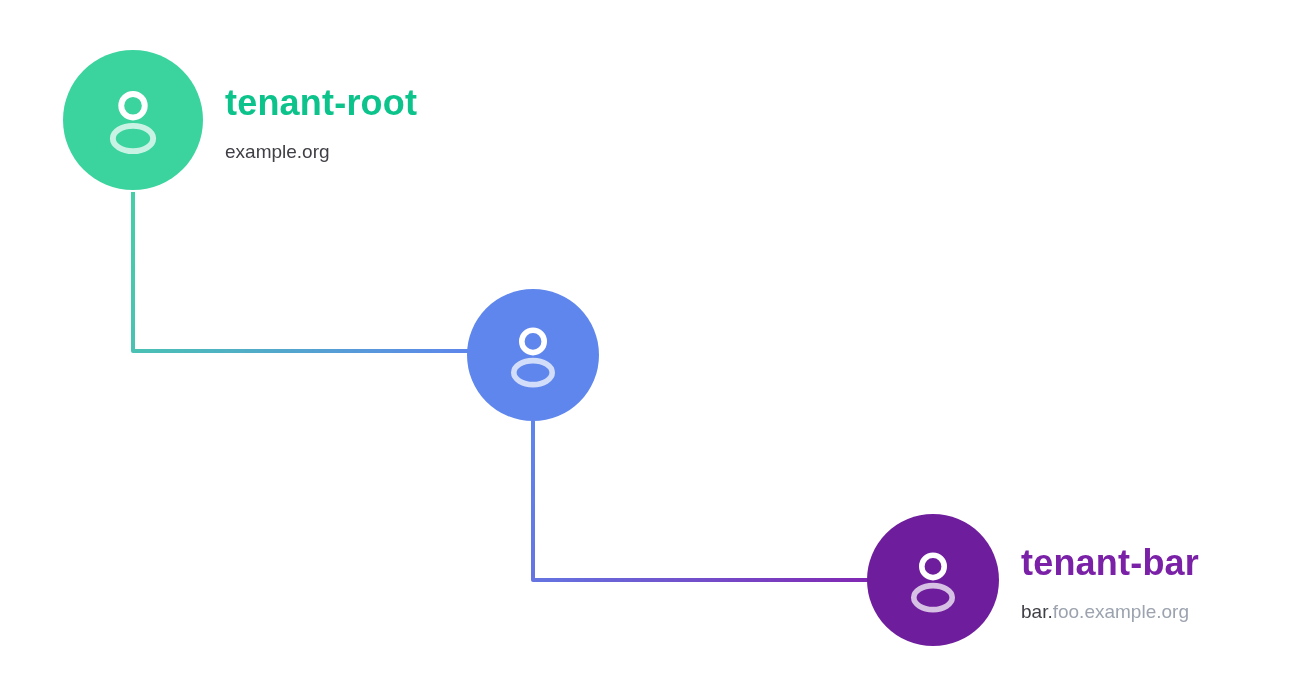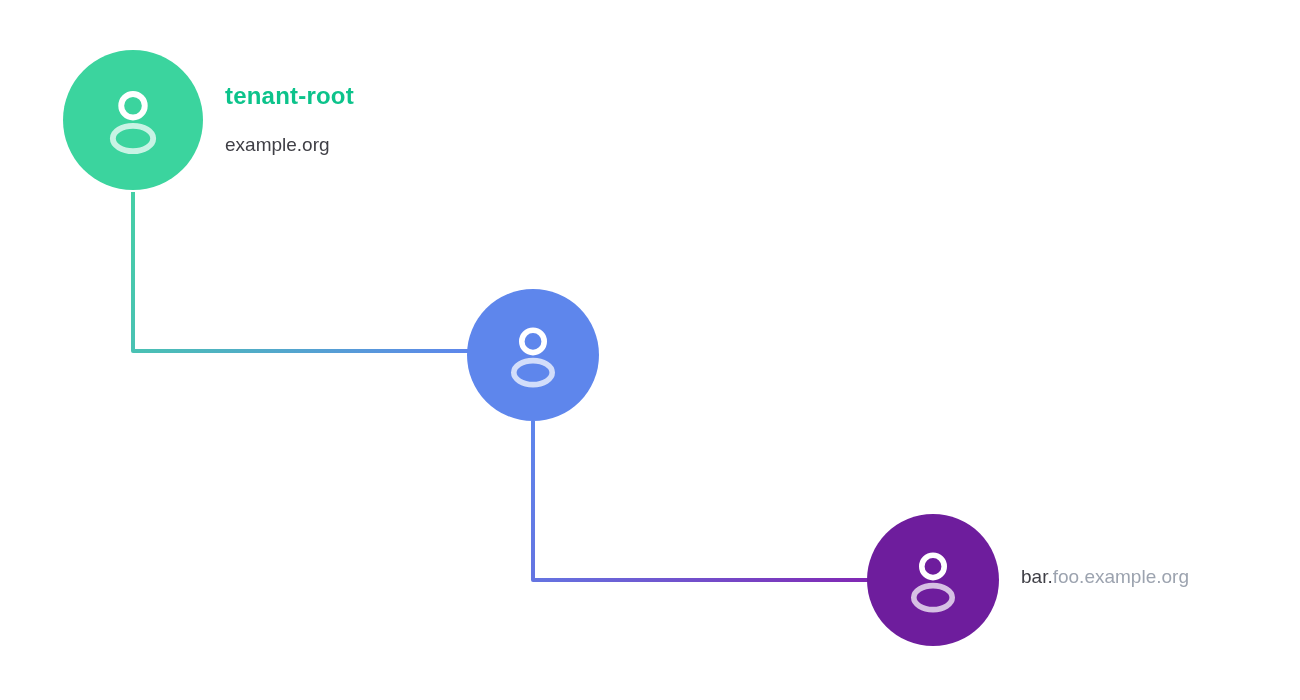--- a/index.html
+++ b/index.html
@@ -36,27 +36,27 @@
     display: flex;
     align-items: center;
     justify-content: center;
   }
 
   .avatar svg { display: block; }
 
   .node-text { margin-left: 22px; }
 
   .node-title {
-    font-size: 24px;
+    font-size: 36px;
     font-weight: 700;
     letter-spacing: 0.2px;
   }
 
   .node-domain {
-    margin-top: 24px;
+    margin-top: 17px;
     font-size: 19px;
     color: #3f3f46;
   }
 
   .domain-own { color: #3f3f46; }
   .domain-parent { color: #9ca3af; }
 
   
   .node-root { left: 63px; top: 50px; }
   .node-root .avatar { width: 140px; height: 140px; background: #3bd49e; }
@@ -118,17 +118,18 @@
   </div>
 
   <div class="node node-bar">
     <div class="avatar">
       <svg width="80" height="80" viewBox="0 0 100 100">
         <circle cx="50" cy="33" r="14" fill="none" stroke="#ffffff" stroke-width="7"></circle>
         <ellipse cx="50" cy="72" rx="24" ry="15" fill="none" stroke="rgba(255,255,255,0.72)" stroke-width="7"></ellipse>
       </svg>
     </div>
     <div class="node-text">
+      <div class="node-title">tenant-bar</div>
       <div class="node-domain"><span class="domain-own">bar.</span><span class="domain-parent">foo.example.org</span></div>
     </div>
   </div>
 
 </div>
 
 </body></html>

